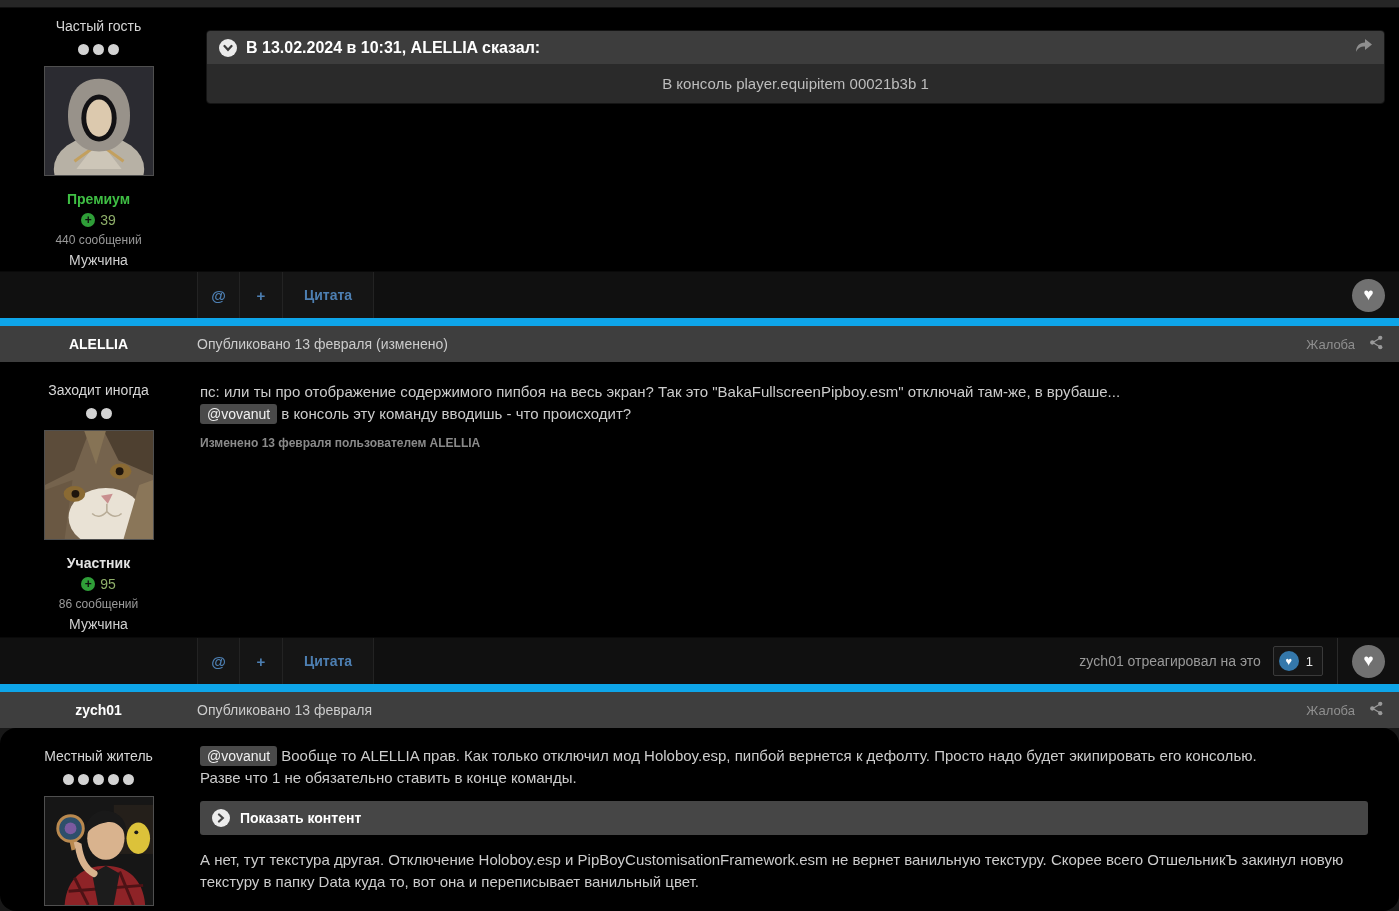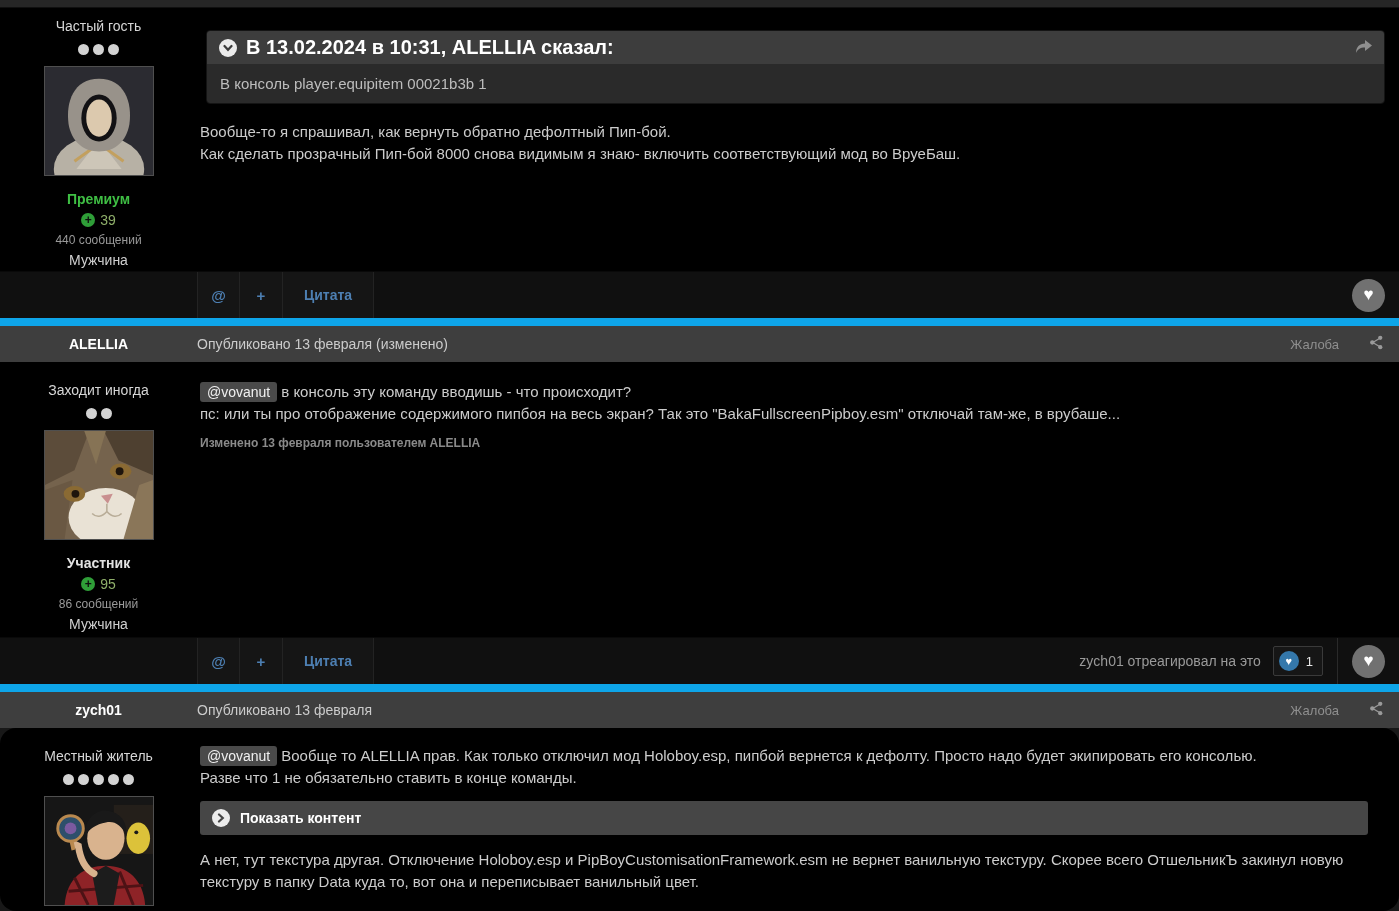--- a/index.html
+++ b/index.html
@@ -33,24 +33,24 @@
   .msg-count { margin-top:5px; font-size:12px; color:#9a9a9a; }
   .gender { margin-top:5px; font-size:14px; color:#d0d0d0; }
 
   
   .content { flex:1; padding:0 14px 0 3px; min-width:0; }
   .content-1 { padding-top:22px; }
   .content-2 { padding-top:19px; }
   .content-3 { padding-top:17px; }
 
   .quote { border:1px solid #141414; border-radius:4px; overflow:hidden; margin-left:6px; }
-  .quote-header { background:#3d3d3d; height:33px; display:flex; align-items:center; padding:0 12px; gap:9px; color:#ffffff; font-weight:bold; font-size:20px; }
+  .quote-header { background:#3d3d3d; height:33px; display:flex; align-items:center; padding:0 12px; gap:9px; color:#ffffff; font-weight:bold; font-size:16px; }
   .quote-header .spacer { flex:1; }
   .circle-icon { width:18px; height:18px; border-radius:50%; background:#ececec; display:inline-flex; align-items:center; justify-content:center; flex:0 0 18px; }
-  .quote-body { background:#2a2a2a; padding:11px 13px; color:#bdbdbd; font-size:15px; }
+  .quote-body { background:#2a2a2a; padding:11px 13px; color:#bdbdbd; font-size:15px;text-align:center; }
 
   .post-line { line-height:22px; color:#cccccc; }
   .post-text-block { margin-top:17px; }
   .mention { background:#4a4a4a; color:#f0f0f0; font-size:14px; padding:2px 7px; border-radius:3px; margin-right:4px; }
   .edited-note { margin-top:11px; font-size:12px; font-weight:bold; color:#8a8a8a; }
 
   .spoiler { margin:12px 17px 0 0; background:#464646; border-radius:3px; height:34px; display:flex; align-items:center; gap:10px; padding:0 12px; color:#ffffff; font-weight:bold; font-size:14px; cursor:pointer; }
   .para { margin-top:14px; }
 
   
@@ -64,21 +64,21 @@
   .reaction-badge { display:flex; align-items:center; gap:7px; border:1px solid #3a3a3a; background:#161616; border-radius:2px; padding:4px 9px 4px 5px; cursor:pointer; }
   .reaction-heart { width:20px; height:20px; border-radius:50%; background:#3478ab; color:#ffffff; font-size:11px; display:flex; align-items:center; justify-content:center; }
   .reaction-count { color:#e8e8e8; font-size:13px; }
   .like-divider { width:1px; background:#2a2a2a; align-self:stretch; margin:0 2px; }
   .like-btn { width:33px; height:33px; border-radius:50%; background:#717171; color:#ffffff; font-size:17px; display:flex; align-items:center; justify-content:center; cursor:pointer; }
 
   
   .post-header { height:44px; background:#3e3e3e; border-top:8px solid #0ea5e9; display:flex; align-items:center; }
   .ph-author { width:197px; flex:0 0 197px; text-align:center; font-weight:bold; color:#ffffff; font-size:14px; cursor:pointer; }
   .ph-published { color:#cbcbcb; font-size:14px; }
-  .ph-right { margin-left:auto; display:flex; align-items:center; gap:30px; padding-right:15px; }
+  .ph-right { margin-left:auto; display:flex; align-items:center; gap:14px; padding-right:15px; }
   .ph-report { color:#8f8f8f; font-size:13px; cursor:pointer; }
 </style>
 </head>
 <body>
 
 <div class="top-strip"></div>
 
 <section>
   <div class="post-body pb-1">
     <aside class="sidebar">
@@ -113,24 +113,20 @@
           </span>
           <span>В 13.02.2024 в 10:31, ALELLIA сказал:</span>
           <span class="spacer"></span>
           <span>
             <svg width="17" height="14" viewBox="0 0 17 14">
                 <path d="M10 0 L17 5.5 L10 11 L10 7.5 C5 7.5 2.5 9.5 1 13 C1 7 4.5 3.8 10 3.5 Z" fill="#8f8f8f"></path>
               </svg>
           </span>
         </div>
         <div class="quote-body">В консоль player.equipitem 00021b3b 1</div>
-      </div>
-      <div class="post-text-block">
-        <p class="post-line">Вообще-то я спрашивал, как вернуть обратно дефолтный Пип-бой.</p>
-        <p class="post-line">Как сделать прозрачный Пип-бой 8000 снова видимым я знаю- включить соответствующий мод во ВруеБаш.</p>
       </div>
     </div>
   </div>
   <div class="action-bar">
     <div class="ab-cell ab-icon-cell">
         <span>@</span>
       </div>
     <div class="ab-cell ab-icon-cell">
         <span>+</span>
       </div>
@@ -182,24 +178,24 @@
       </span>
       <div class="group-name group-white">Участник</div>
       <div class="rep-line">
         <span class="plus-circle">+</span>
         <span>95</span>
       </div>
       <div class="msg-count">86 сообщений</div>
       <div class="gender">Мужчина</div>
     </aside>
     <div class="content content-2">
+      <p class="post-line">пс: или ты про отображение содержимого пипбоя на весь экран? Так это "BakaFullscreenPipboy.esm" отключай там-же, в врубаше...</p>
       <p class="post-line">
         <span class="mention">@vovanut</span><span>в консоль эту команду вводишь - что происходит?</span>
       </p>
-      <p class="post-line">пс: или ты про отображение содержимого пипбоя на весь экран? Так это "BakaFullscreenPipboy.esm" отключай там-же, в врубаше...</p>
       <div class="edited-note">Изменено 13 февраля пользователем ALELLIA</div>
     </div>
   </div>
   <div class="action-bar">
     <div class="ab-cell ab-icon-cell">
         <span>@</span>
       </div>
     <div class="ab-cell ab-icon-cell">
         <span>+</span>
       </div>

